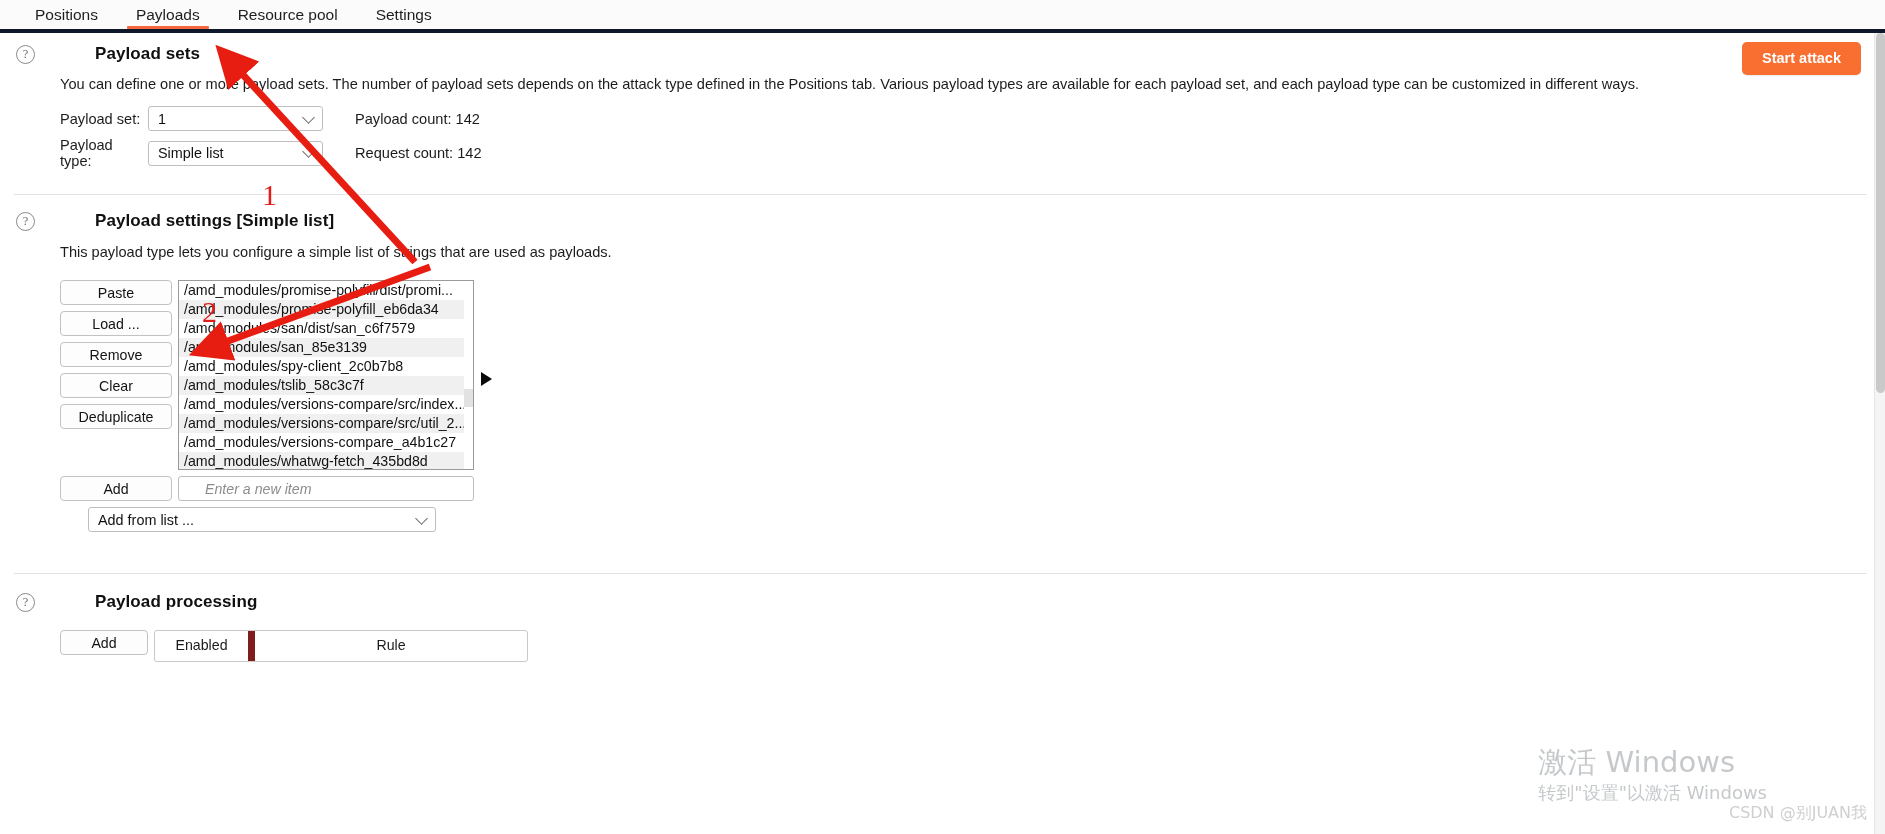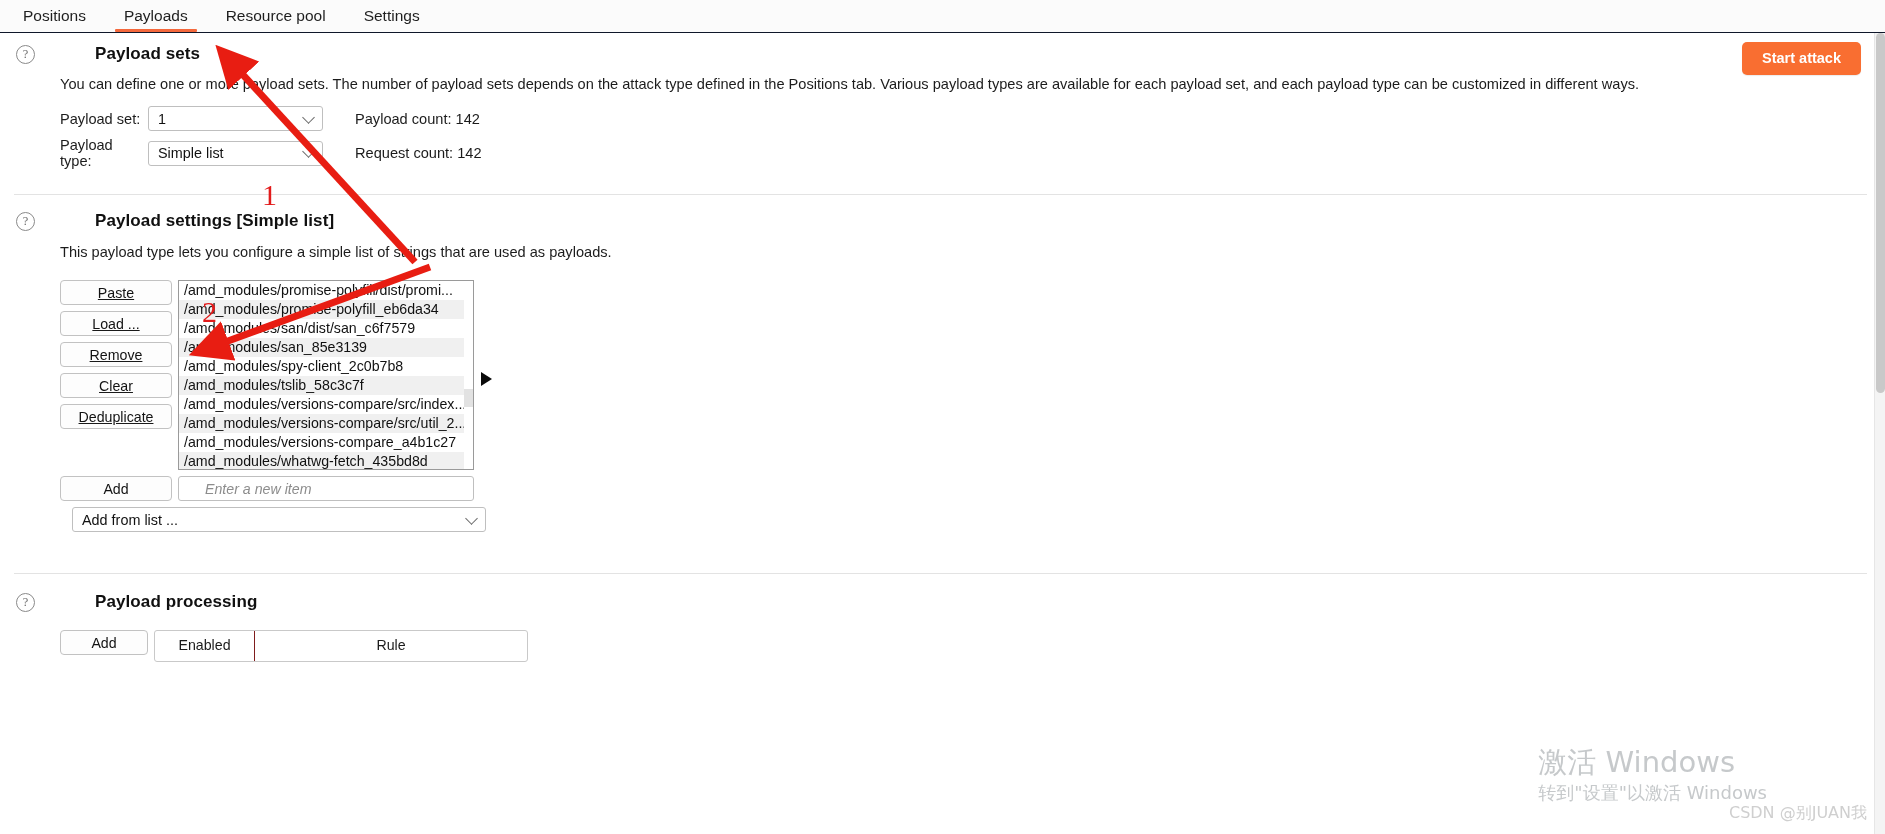--- a/index.html
+++ b/index.html
@@ -10,23 +10,23 @@
     font-family: "Liberation Sans", sans-serif;
     font-size: 14px;
     color: #1a1a1a;
   }
   #app { position: relative; width: 1885px; height: 834px; overflow: hidden; background:#fff; }
 
   
   .tabbar {
     position: absolute; top: 0; left: 0; width: 1885px; height: 33px;
     background: #fbfbfb;
-    border-bottom: 1px solid #0f172a;
+    border-bottom: 4px solid #0f172a;
     display: flex; align-items: stretch;
-    padding-left: 4px;
+    padding-left: 16px;
   }
   .tab {
     position: relative;
     display: flex; align-items: center;
     padding: 0 19px;
     font-size: 15.5px;
     color: #1e1e1e;
     cursor: default;
     white-space: nowrap;
   }
@@ -94,21 +94,21 @@
   .select .chev {
     position: absolute; right: 9px; top: 50%;
     width: 9px; height: 9px; margin-top: -6px;
     border-right: 1.6px solid #6a6a6a; border-bottom: 1.6px solid #6a6a6a;
     transform: rotate(45deg);
   }
   .counter { font-size: 14.6px; color: #1c1c1c; margin-left: 32px; white-space: nowrap; }
 
   
   .editor { display: flex; margin-left: 44px; align-items: flex-start; }
-  .btncol { display: flex; flex-direction: column; gap: 6px; width: 112px; flex: none; text-decoration: underline; }
+  .btncol { display: flex; flex-direction: column; gap: 6px; width: 112px; flex: none; }
   .btn {
     height: 25px; background: #fdfdfd;
     border: 1px solid #c2c2c2; border-radius: 4px;
     font-family: "Liberation Sans", sans-serif;
     font-size: 14.2px; color: #131313;
     cursor: pointer;
   }
   .listbox {
     position: relative;
     width: 296px; height: 190px;
@@ -143,37 +143,37 @@
   .addrow { display: flex; gap: 6px; margin-left: 44px; margin-top: 6px; }
   .addbtn { width: 112px; }
   .textinput {
     width: 296px; height: 25px;
     border: 1px solid #bfbfbf; border-radius: 3px;
     background: #fff; padding-left: 26px;
     font-family: "Liberation Sans", sans-serif;
     font-size: 14.2px; color: #111;
   }
   .textinput::placeholder { color: #8c8c8c; font-style: italic; }
-  .wideselect { width: 414px; margin-left: 56px; margin-top: 6px; }
+  .wideselect { width: 348px; margin-left: 72px; margin-top: 6px; }
 
   
   .rules { display: flex; margin-left: 44px; align-items: flex-start; }
   .rulecol { width: 88px; flex: none; }
   .ruletable {
     margin-left: 6px;
     width: 374px;
     border: 1px solid #c9c9c9; border-radius: 3px;
     background: #fff;
     display: flex;
   }
   .rth {
     font-size: 14.2px; color: #1b1b1b;
     padding: 6px 0 8px 0; text-align: center;
   }
-  .rth.enabled { width: 100px; border-right: 1px solid #7f1d1d; }
+  .rth.enabled { width: 100px; border-right: 7px solid #7f1d1d; }
   .rth.rule { flex: 1; }
 
   
   .anno { position: absolute; left: 0; top: 0; width: 1885px; height: 834px; pointer-events: none; }
   .anno-num {
     position: absolute;
     color: #e21b1b;
     font-family: "Liberation Serif", serif;
     font-size: 30px;
     font-weight: normal;

